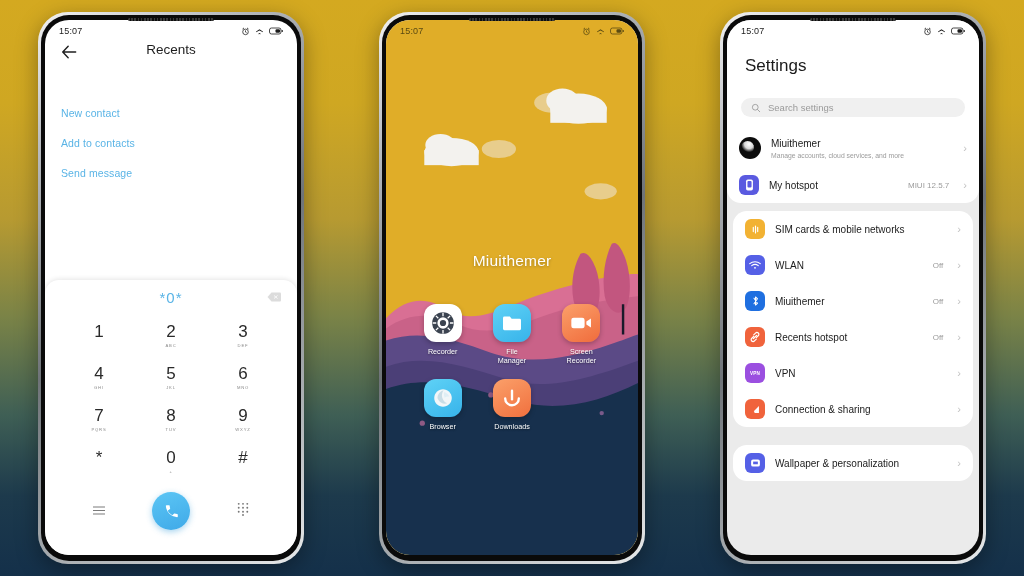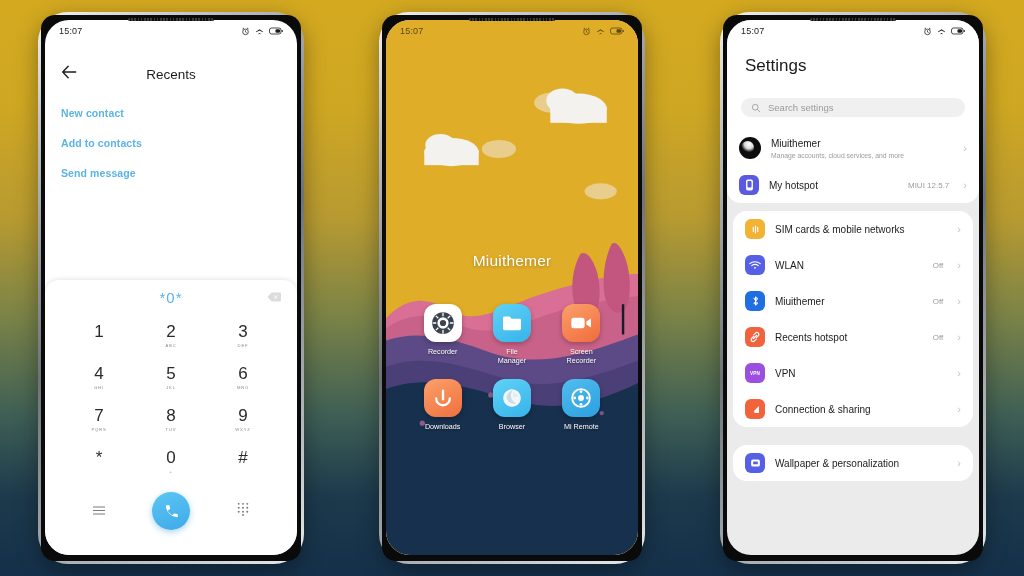--- a/index.html
+++ b/index.html
@@ -29,21 +29,21 @@
     width: 266px;
     height: 552px;
     border-radius: 30px;
     background: linear-gradient(145deg,#f2f2f2 0%,#b9bcc0 18%,#6e7378 50%,#b6babd 82%,#e9ebec 100%);
     padding: 3px;
     box-shadow: 0 6px 22px rgba(0,0,0,.35);
   }
   .phone-inner {
     position: relative;
     width: 100%; height: 100%;
-    border-radius: 14px;
+    border-radius: 28px;
     background: #0a0a0a;
     padding: 5px 4px 6px 4px;
     overflow: hidden;
   }
   .screen {
     position: relative;
     width: 100%; height: 100%;
     border-radius: 24px;
     overflow: hidden;
     background: #fff;
@@ -74,32 +74,32 @@
     z-index: 20;
   }
   .sb-dark { color: #1b1b1b; }
   .sb-onyellow { color: #5a4a12; }
   .sb-icons { display: flex; align-items: center; gap: 5px; }
   .sb-icons svg { display: block; }
 
   
   .contacts-head {
     height: 40px;
-    display: flex; align-items: flex-end;
+    display: flex; align-items: flex-start;
     padding: 0 14px;
     position: relative;
   }
   .back-arrow { width: 20px; height: 20px; cursor: pointer; }
   .contacts-title {
     position: absolute; left: 0; right: 0;
     text-align: center;
     font-size: 13.5px;
     color: #1d1d1d;
   }
-  .link-list { padding: 16px 16px 0 16px; font-weight: bold; }
+  .link-list { padding: 16px 16px 0 16px; }
   .link-item {
     font-size: 10.5px;
     color: #5ab4e6;
     padding: 9px 0;
     letter-spacing: .1px;
   }
   .dial-panel {
     position: absolute;
     left: 0; right: 0; bottom: 0;
     height: 275px;
@@ -496,53 +496,40 @@
               <svg width="23" height="16" viewBox="0 0 26 18">
                 <rect x="1.5" y="3" width="15" height="12" rx="2.6" fill="#ffffff"></rect>
                 <path d="M18.5 7.2l5.2-3.4v10.4l-5.2-3.4z" fill="#ffffff"></path>
               </svg>
             </div>
             <div class="app-name" style="white-space:pre-line">Screen
 Recorder</div>
           </div>
 
           <div class="app">
-            <div class="app-icon" style="background:linear-gradient(150deg,#fba06a,#f0703e);">
-              <svg width="20" height="20" viewBox="0 0 22 22">
-                <path d="M11 3v9.5" stroke="#ffffff" stroke-width="2.6" stroke-linecap="round" fill="none"></path>
-                <path d="M3.5 11.5a7.5 7.5 0 0015 0" stroke="#ffffff" stroke-width="2.6" stroke-linecap="round" fill="none"></path>
-              </svg>
-            </div>
-            <div class="app-name">Downloads</div>
-          </div>
-
-          <div class="app">
             <div class="app-icon" style="background:linear-gradient(150deg,#5fd2f6,#37b3ea);">
               <svg width="24" height="24" viewBox="0 0 26 26">
                 <path d="M13 3.5c5.2 0 9.5 4.3 9.5 9.5s-4.3 9.5-9.5 9.5-9.5-4.3-9.5-9.5S7.8 3.5 13 3.5z" fill="#f2f6f8"></path>
                 <path d="M7 13c0-4 3-7.4 6.6-8.4-1.6 2.4-2.2 5.4-1.4 8.2.8 2.8 2.8 5 5.4 6-3.8 1.4-8.2-.6-9.8-4.2A8.6 8.6 0 017 13z" fill="#c9dde6"></path>
                 <path d="M14.2 6.4c2.6.6 4.8 2.6 5.6 5.2-1.8-.4-3.6 0-5 1-.8-2-.9-4.2-.6-6.2z" fill="#dfeef5"></path>
               </svg>
             </div>
             <div class="app-name">Browser</div>
           </div>
 
           <div class="app">
-            <div class="app-icon" style="background:linear-gradient(150deg,#52bdee,#2c9fe0);">
-              <svg width="24" height="24" viewBox="0 0 26 26">
-                <circle cx="13" cy="13" r="9.6" fill="none" stroke="#ffffff" stroke-width="2"></circle>
-                <circle cx="13" cy="13" r="3.2" fill="#ffffff"></circle>
-                <circle cx="13" cy="6.2" r="1.5" fill="#ffffff"></circle>
-                <circle cx="13" cy="19.8" r="1.5" fill="#ffffff"></circle>
-                <circle cx="6.2" cy="13" r="1.5" fill="#ffffff"></circle>
-                <circle cx="19.8" cy="13" r="1.5" fill="#ffffff"></circle>
-              </svg>
-            </div>
-            <div class="app-name">Mi Remote</div>
-          </div>
+            <div class="app-icon" style="background:linear-gradient(150deg,#fba06a,#f0703e);">
+              <svg width="20" height="20" viewBox="0 0 22 22">
+                <path d="M11 3v9.5" stroke="#ffffff" stroke-width="2.6" stroke-linecap="round" fill="none"></path>
+                <path d="M3.5 11.5a7.5 7.5 0 0015 0" stroke="#ffffff" stroke-width="2.6" stroke-linecap="round" fill="none"></path>
+              </svg>
+            </div>
+            <div class="app-name">Downloads</div>
+          </div>
+
 
         </div>
 
       </div>
     </div>
   </div>
 
   <div class="phone" id="phone-right">
     <div class="phone-inner">
       <div class="speaker"></div>

